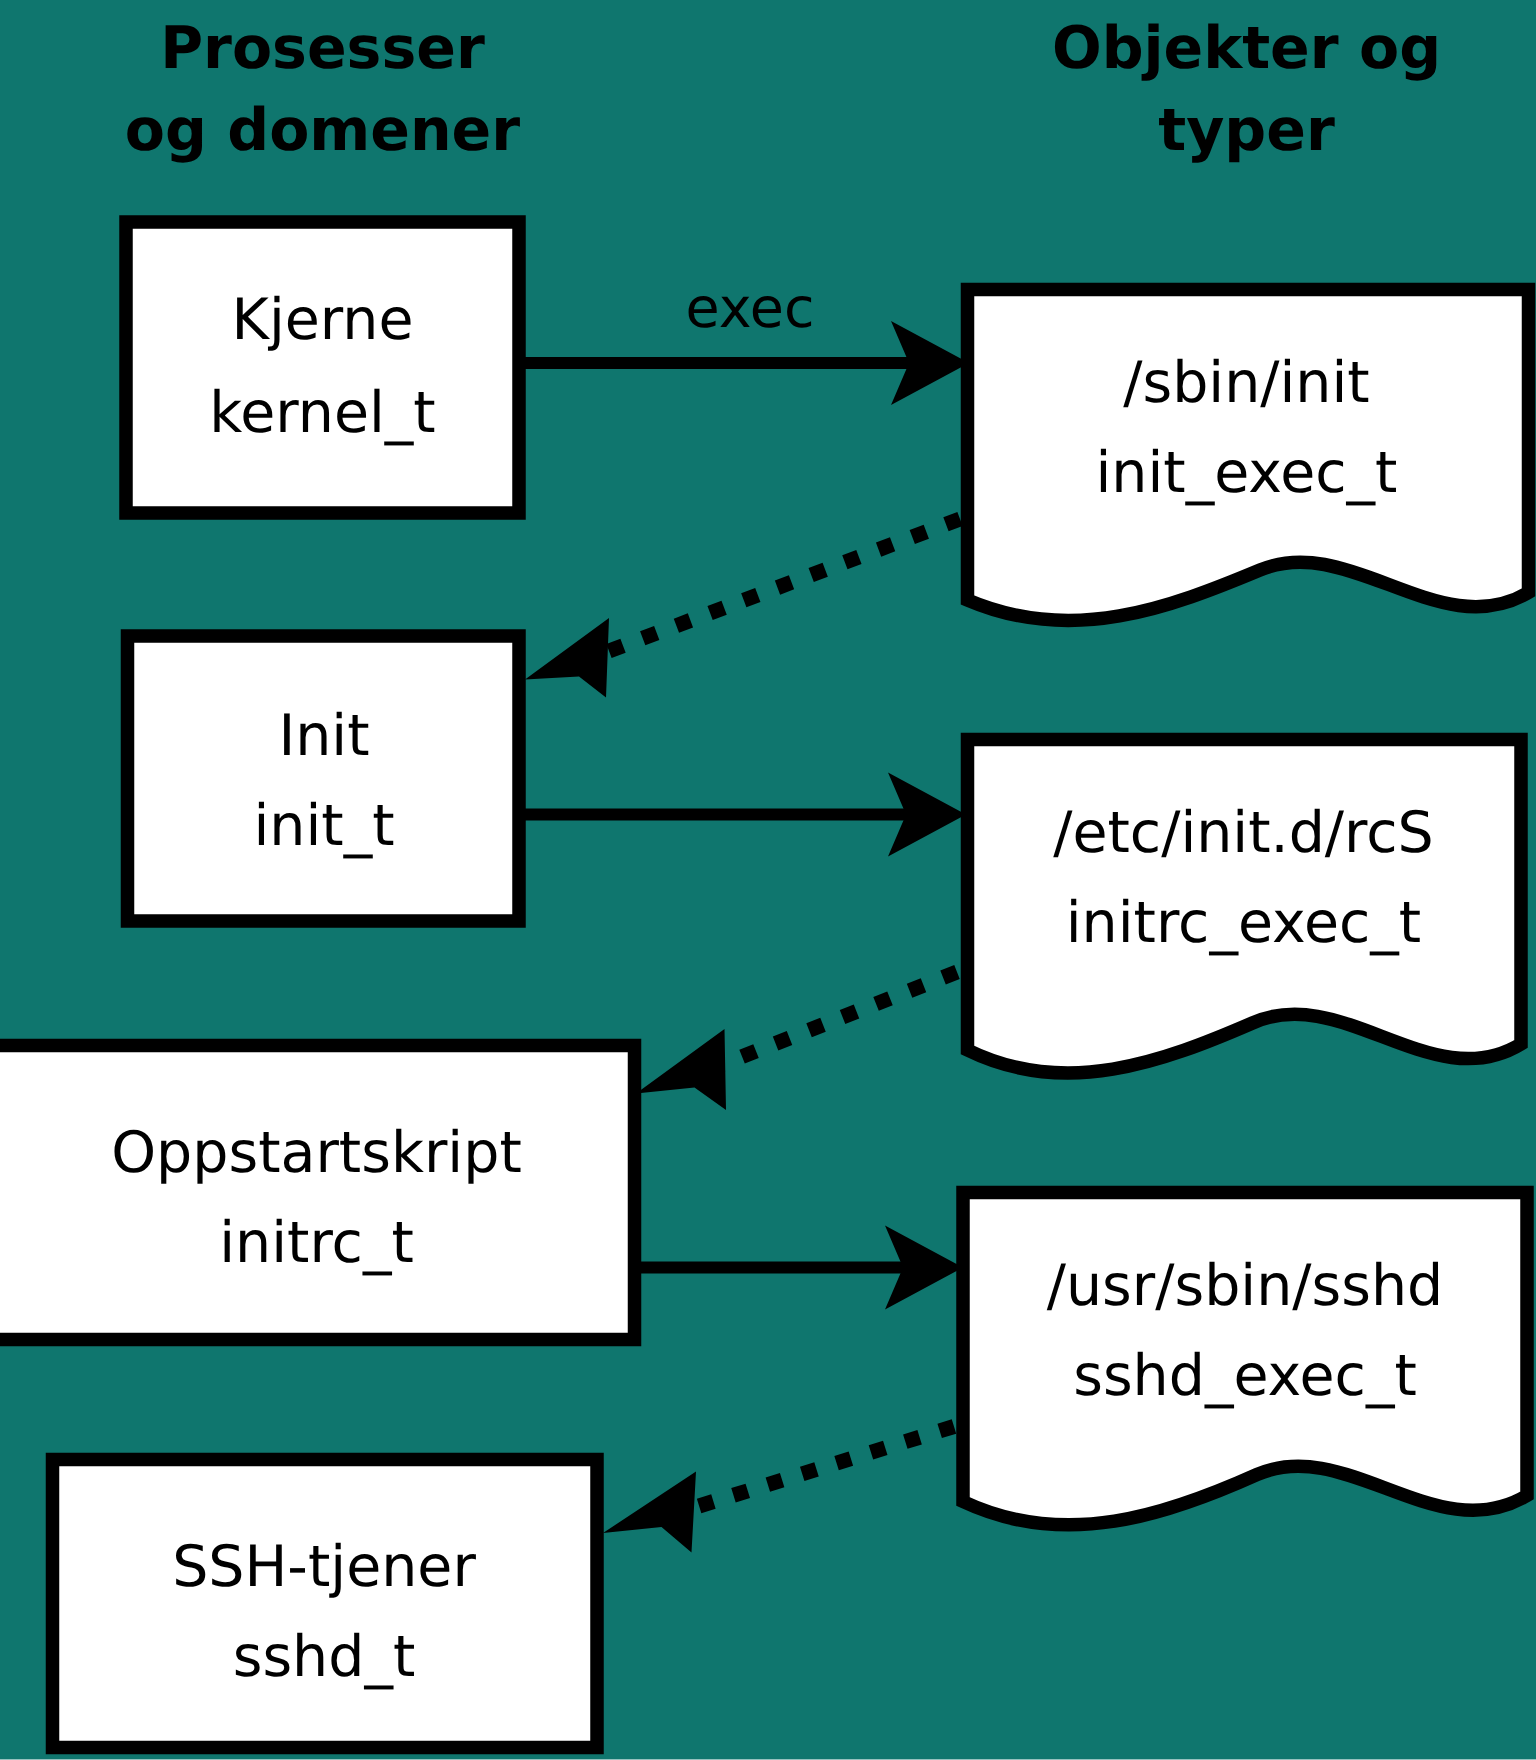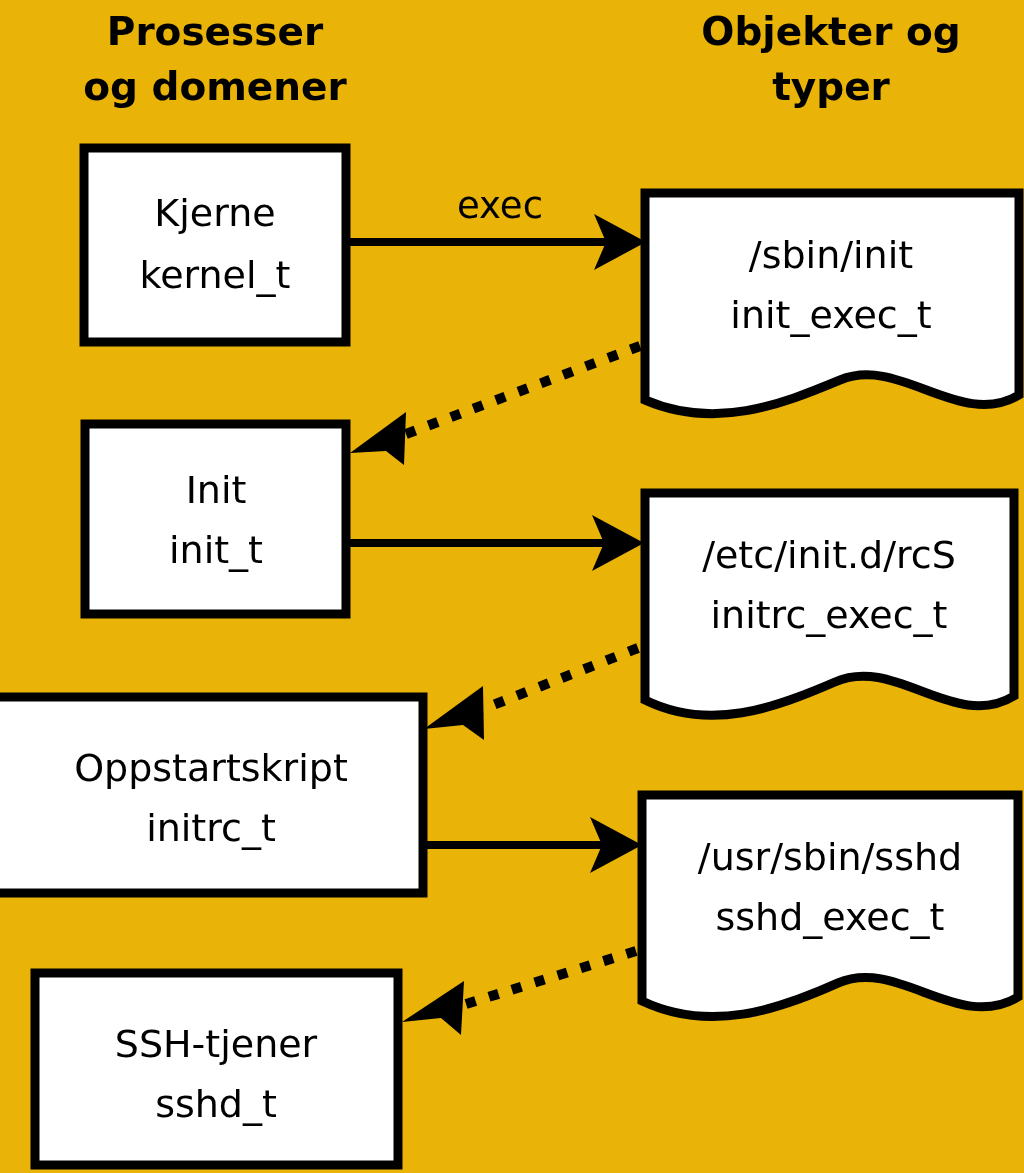--- a/index.html
+++ b/index.html
@@ -10,21 +10,21 @@
   body {
     width: 1024px;
     height: 1173px;
     font-family: "DejaVu Sans", sans-serif;
     overflow: hidden;
   }
   #diagram-root {
     position: relative;
     width: 1024px;
     height: 1173px;
-    background: #eab308;
+    background: #0f766e;
   }
   svg#diagram-canvas {
     position: absolute;
     top: 0;
     left: 0;
     width: 1024px;
     height: 1173px;
     display: block;
   }
   .col-header {

